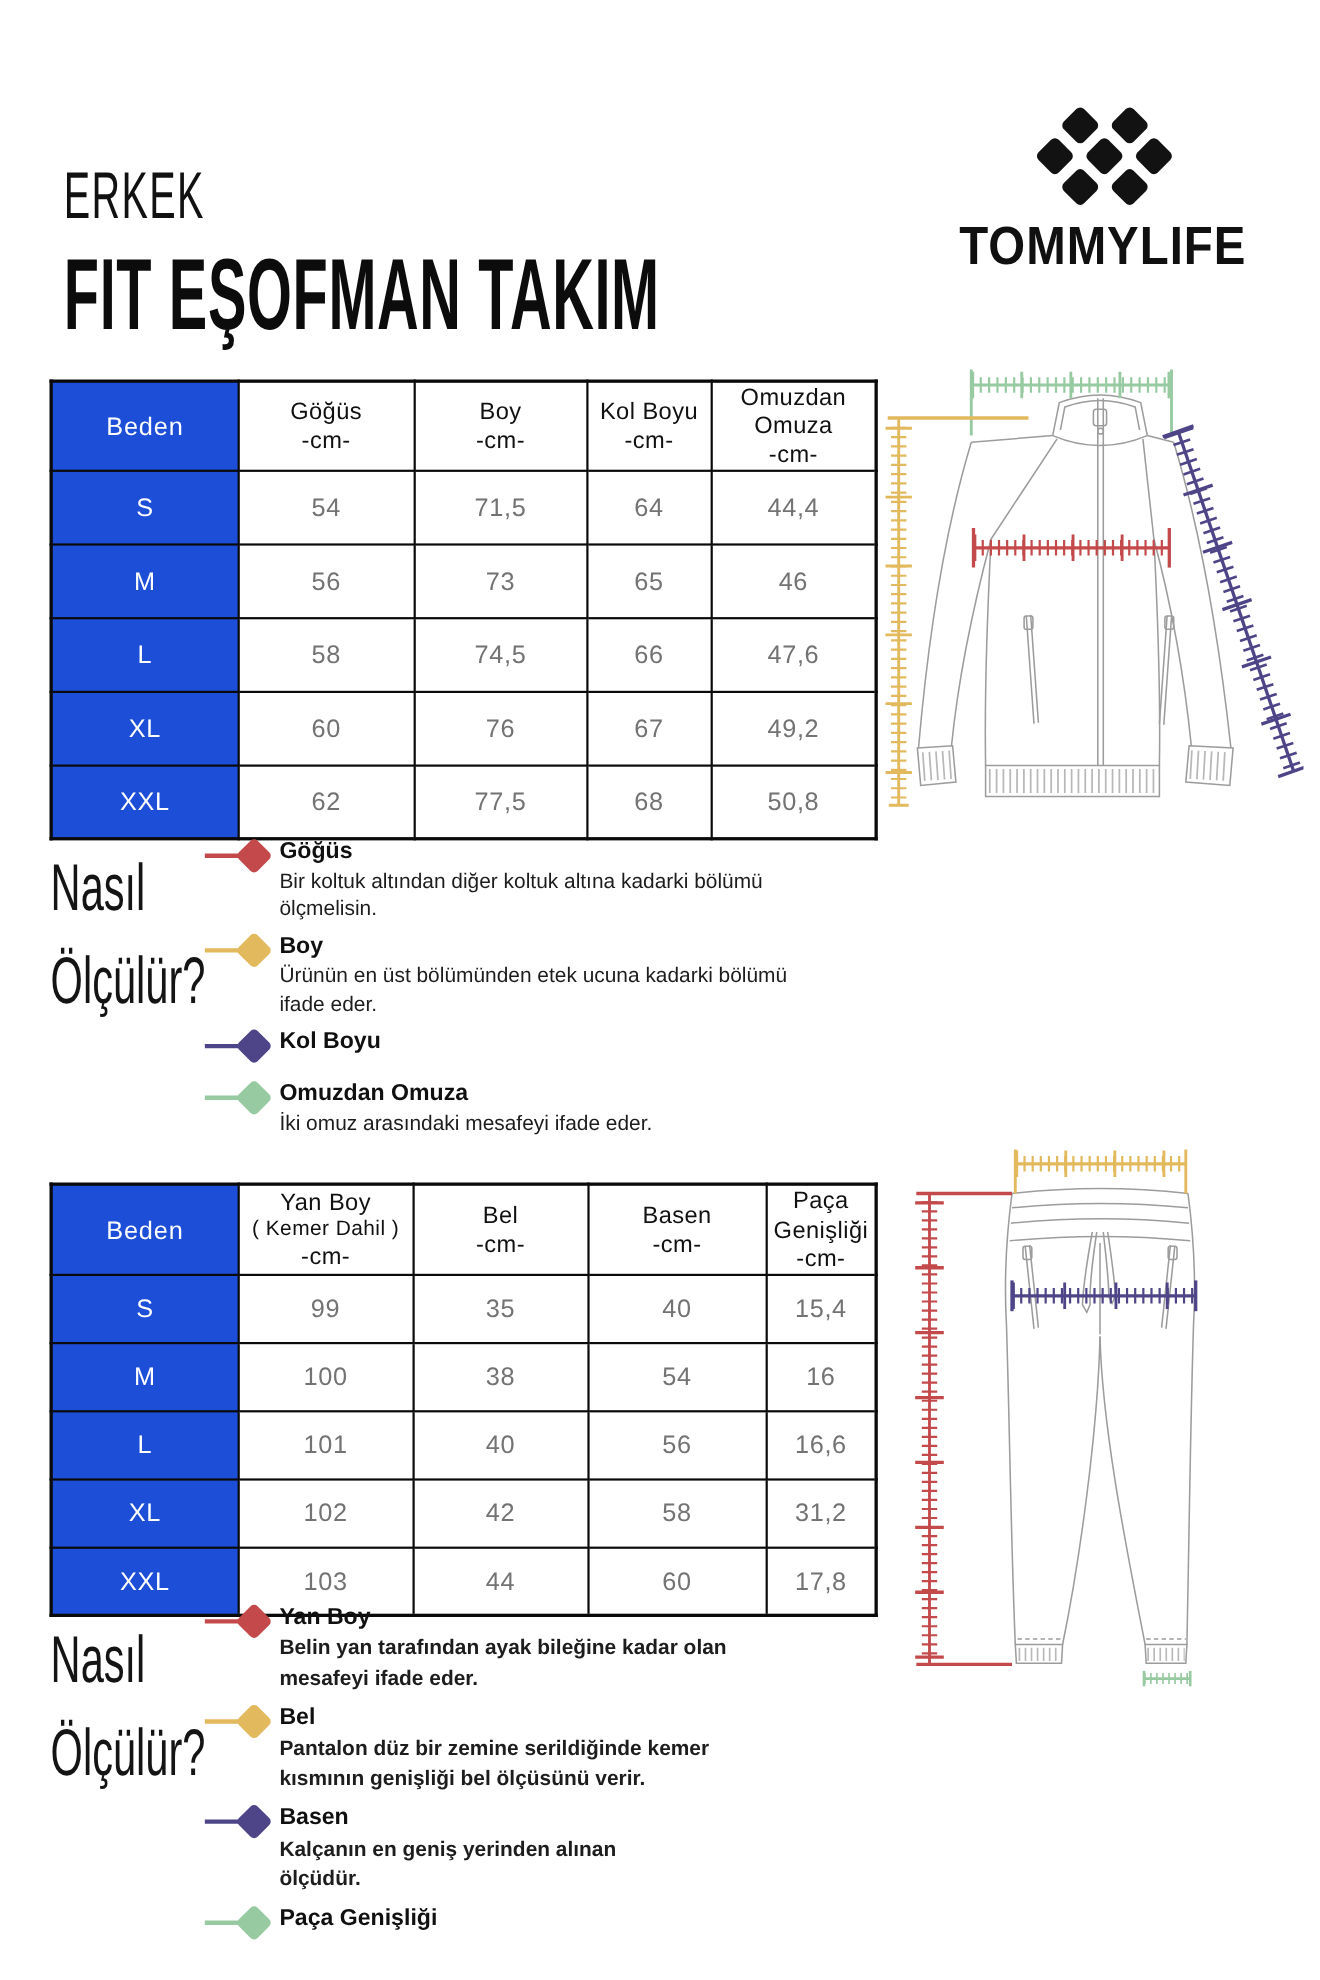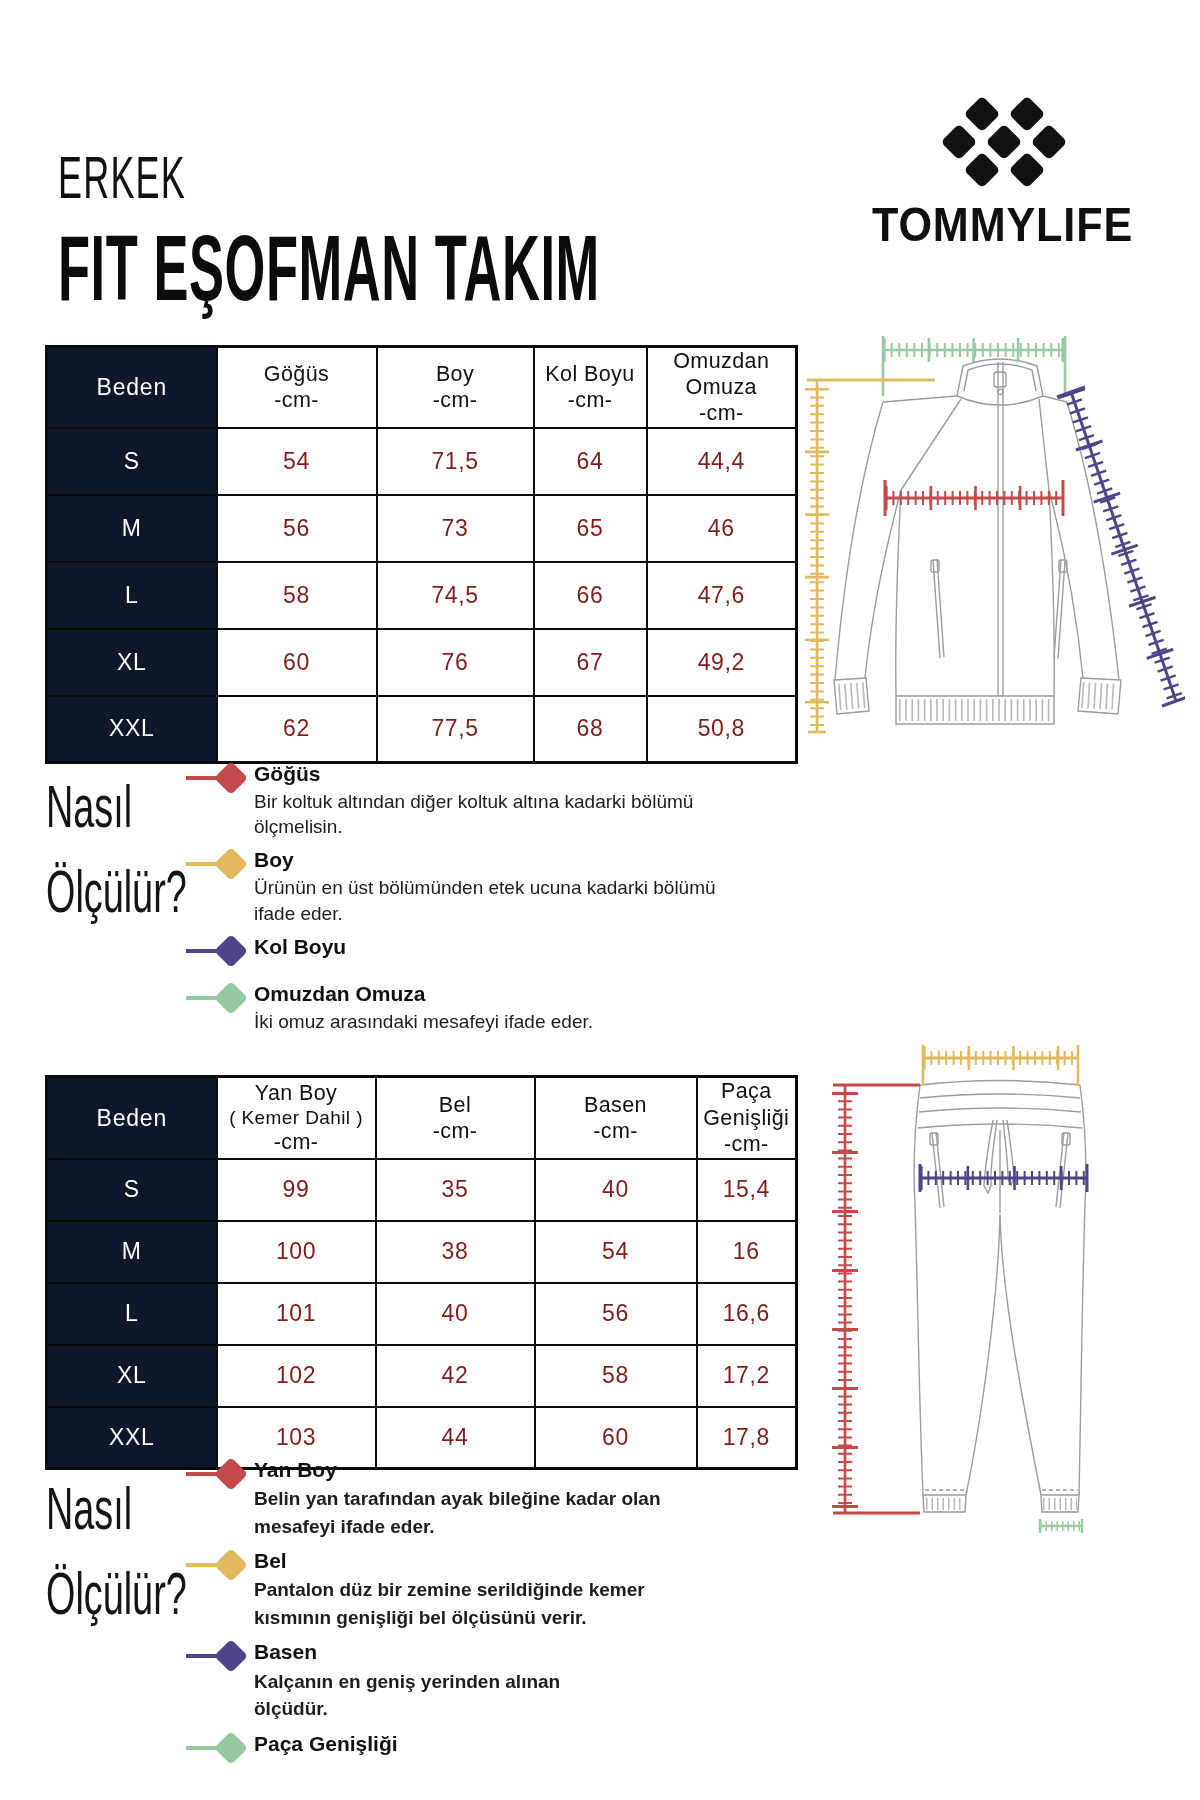--- a/index.html
+++ b/index.html
@@ -15,23 +15,23 @@
   .brand-block{position:absolute;left:872px;top:92px;width:330px;}
   .brand-diamonds{position:absolute;left:64px;top:2px;}
   .brand-name{position:absolute;left:0px;top:104px;font-size:49px;font-weight:700;letter-spacing:1px;
               transform:scaleX(0.88);transform-origin:left top;white-space:nowrap;color:#101010;}
 
   
   .size-table{position:absolute;border-collapse:collapse;table-layout:fixed;background:#fff;}
   .size-table td,.size-table th{border:2px solid #0a0a0a;text-align:center;vertical-align:middle;
       font-weight:400;padding:0;}
   .size-table{border:3px solid #0a0a0a;}
-  .size-table .col-size{background:#0f172a;color:#ffffff;}
+  .size-table .col-size{background:#1d4ed8;color:#ffffff;}
   .size-table th{font-size:21.5px;line-height:1.22;letter-spacing:0.4px;color:#111;}
-  .size-table td{font-size:23px;letter-spacing:0.6px;color:#7f1d1d;}
+  .size-table td{font-size:23px;letter-spacing:0.6px;color:#737373;}
   .size-table th.col-size{font-size:23px;letter-spacing:0.8px;}
   .th-sub{font-size:19px;}
   .t1{left:45px;top:345px;width:750px;}
   .t2{left:45px;top:1075px;width:750px;}
 
   
   .how-heading{position:absolute;left:46px;width:210px;font-size:60px;font-weight:400;line-height:1.42;
                transform:scaleX(0.63);transform-origin:left top;color:#141414;}
   .hh1{top:764px;}
   .hh2{top:1466px;}
@@ -295,21 +295,21 @@
       <td>101</td>
       <td>40</td>
       <td>56</td>
       <td>16,6</td>
     </tr>
     <tr style="height:62px">
       <td class="col-size">XL</td>
       <td>102</td>
       <td>42</td>
       <td>58</td>
-      <td>17,2</td>
+      <td>31,2</td>
     </tr>
     <tr style="height:62px">
       <td class="col-size">XXL</td>
       <td>103</td>
       <td>44</td>
       <td>60</td>
       <td>17,8</td>
     </tr>
   </tbody>
     </table>

